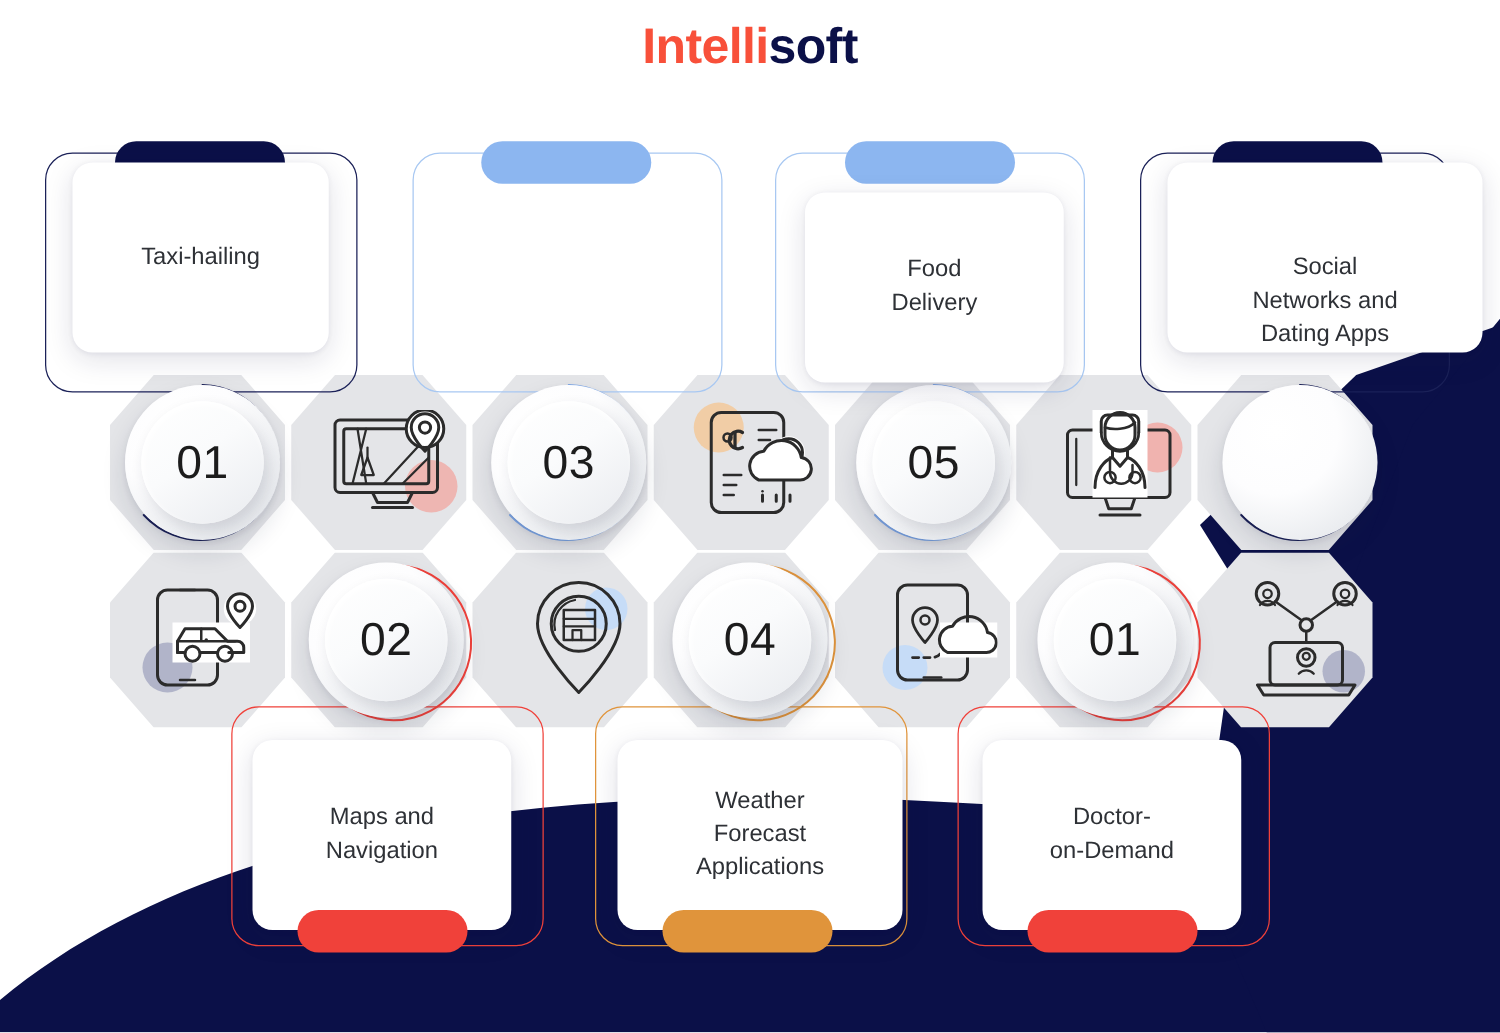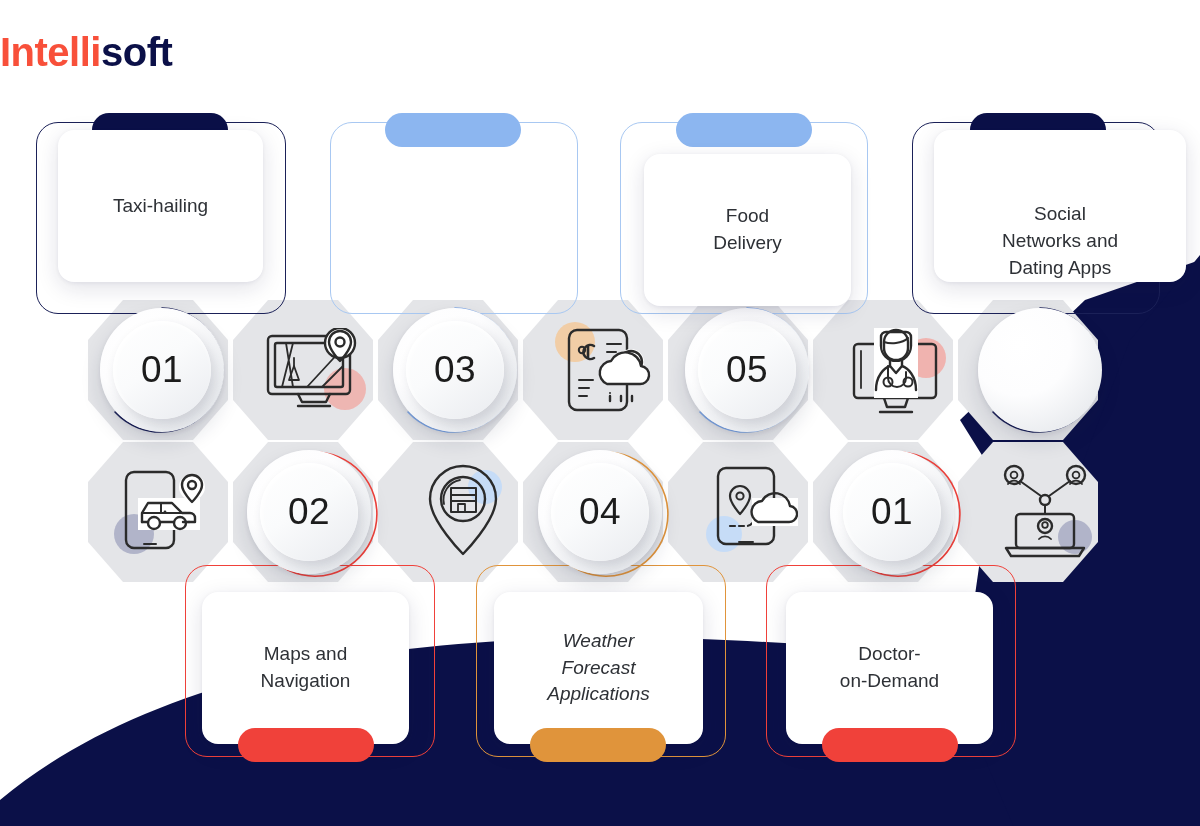--- a/index.html
+++ b/index.html
@@ -14,22 +14,22 @@
     width: 1200px; height: 826px;
     background: #ffffff;
     overflow: hidden;
   }
 
   
   .bg-layer { position: absolute; inset: 0; pointer-events: none; }
 
   
   .logo {
-    position: absolute; left: 0; top: 30px; width: 1200px;
-    text-align: left;
+    position: absolute; left: 0; top: 15px; width: 1200px;
+    text-align: center;
     font-size: 40px; font-weight: bold; letter-spacing: -0.5px;
   }
   .logo .a { color: #F8503A; }
   .logo .b { color: #0B1048; }
 
   
   .hexrow { position: absolute; }
 
   
   .frame {
@@ -156,21 +156,21 @@
   <div class="card" style="left:934px; top:130px; width:252px; height:152px;align-items:flex-end;">
     <span class="label">Social
 Networks and
 Dating Apps</span>
   </div>
 
   <div class="card" style="left:202px; top:592px; width:207px; height:152px;">
     <span class="label">Maps and
 Navigation</span>
   </div>
-  <div class="card" style="left:494px; top:592px; width:209px; height:152px;font-style:italic;">
+  <div class="card" style="left:494px; top:592px; width:228px; height:152px;">
     <span class="label">Weather
 Forecast
 Applications</span>
   </div>
   <div class="card" style="left:786px; top:592px; width:207px; height:152px;">
     <span class="label">Doctor-
 on-Demand</span>
   </div>
 
   <div class="pill bottom" style="left:238px; top:728px; width:136px; background:#F0413A;"></div>

